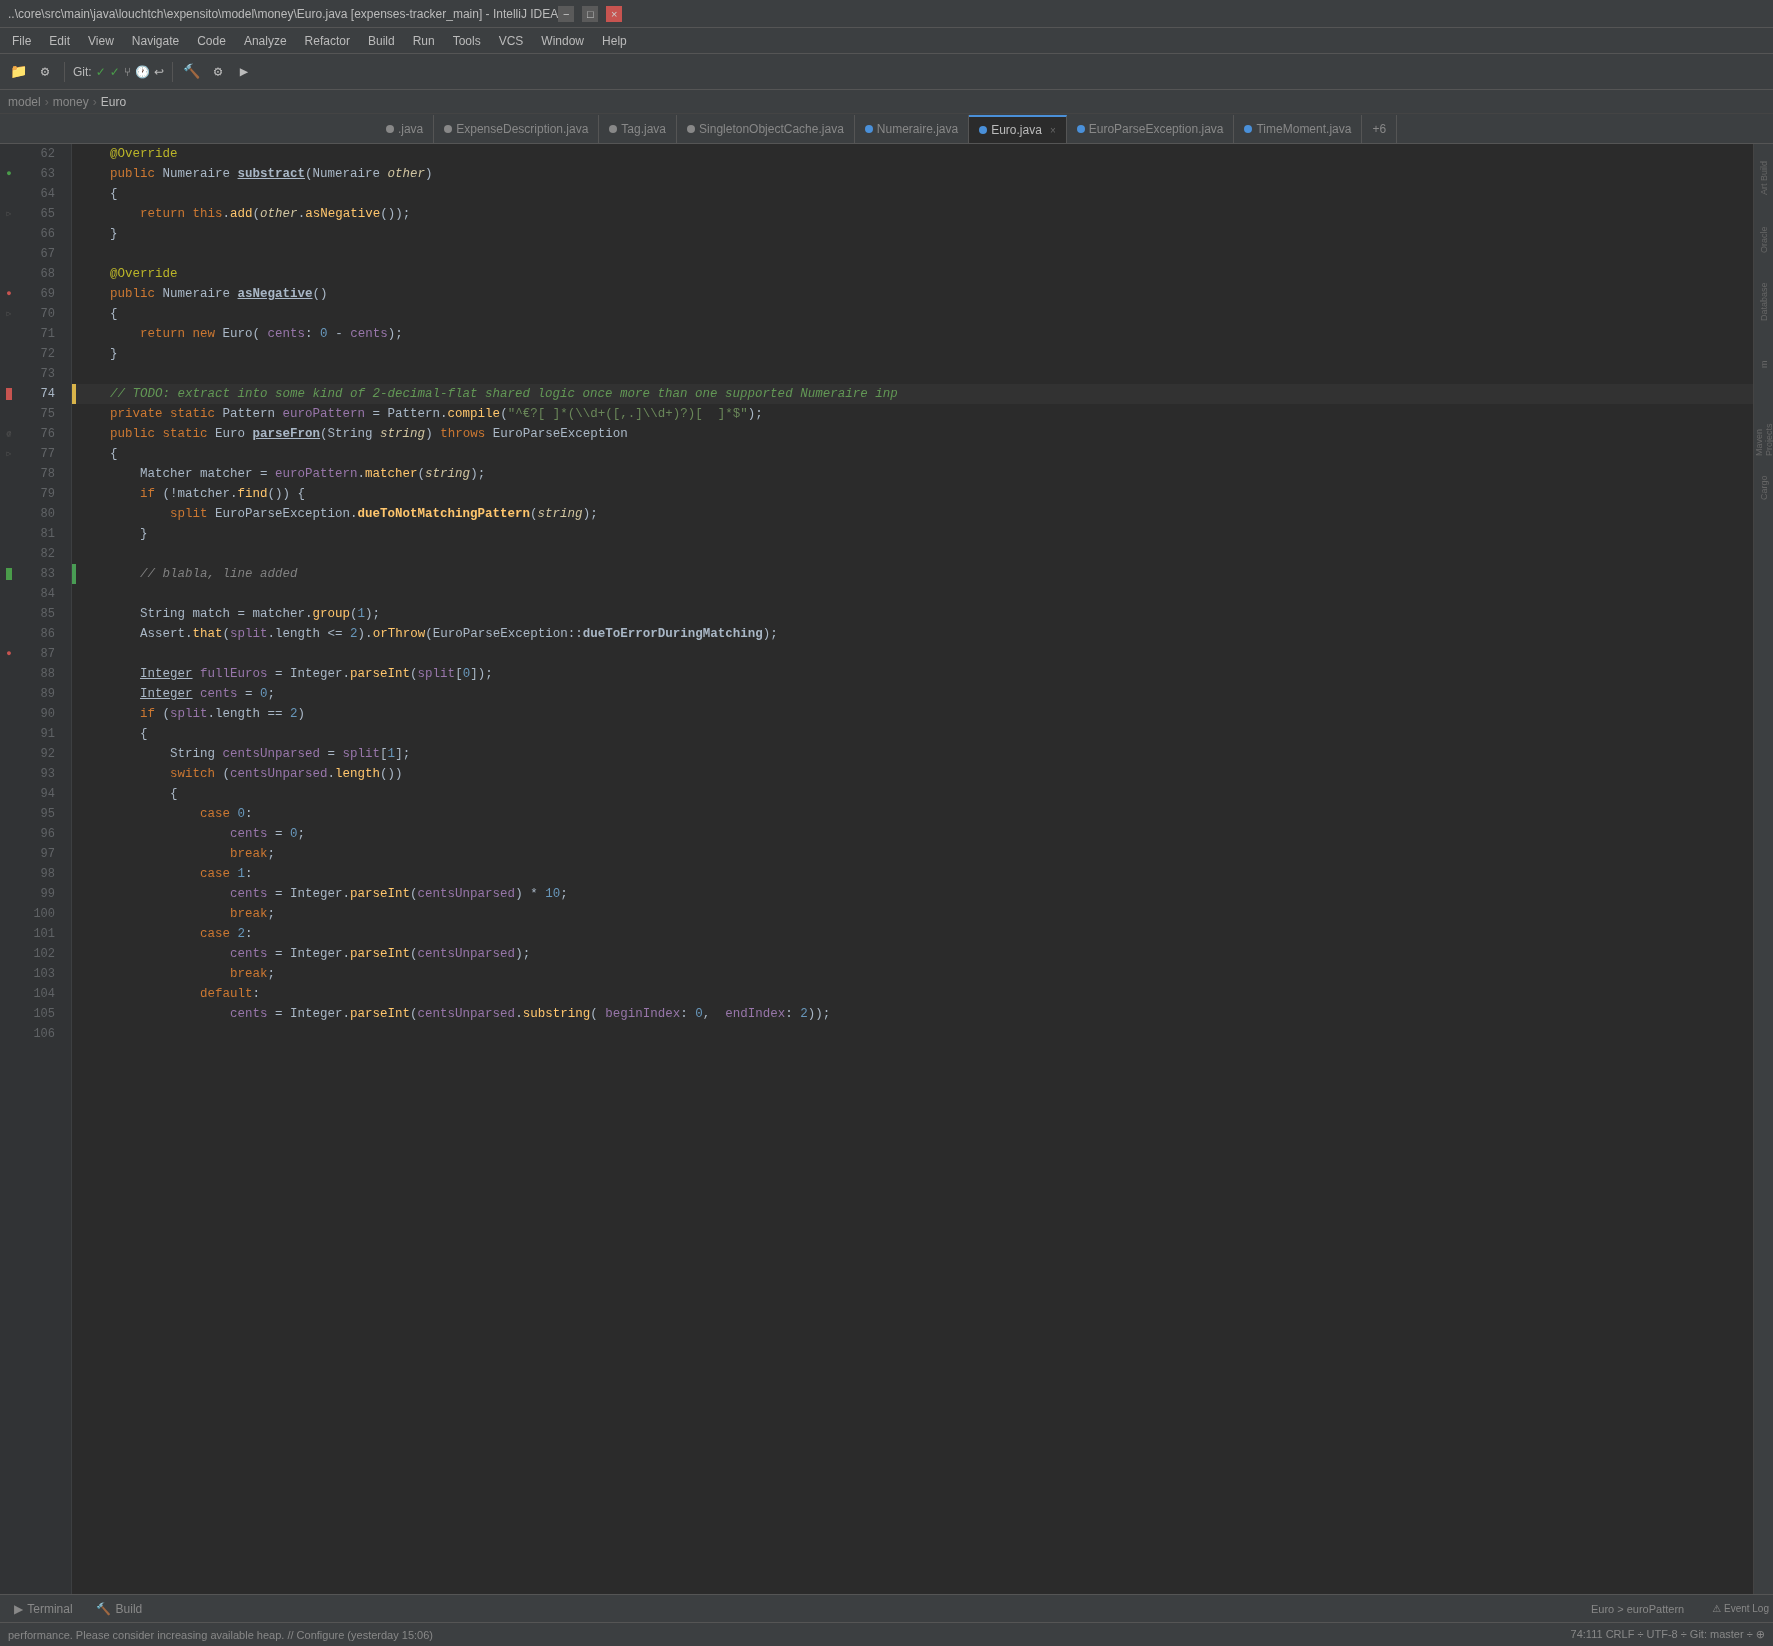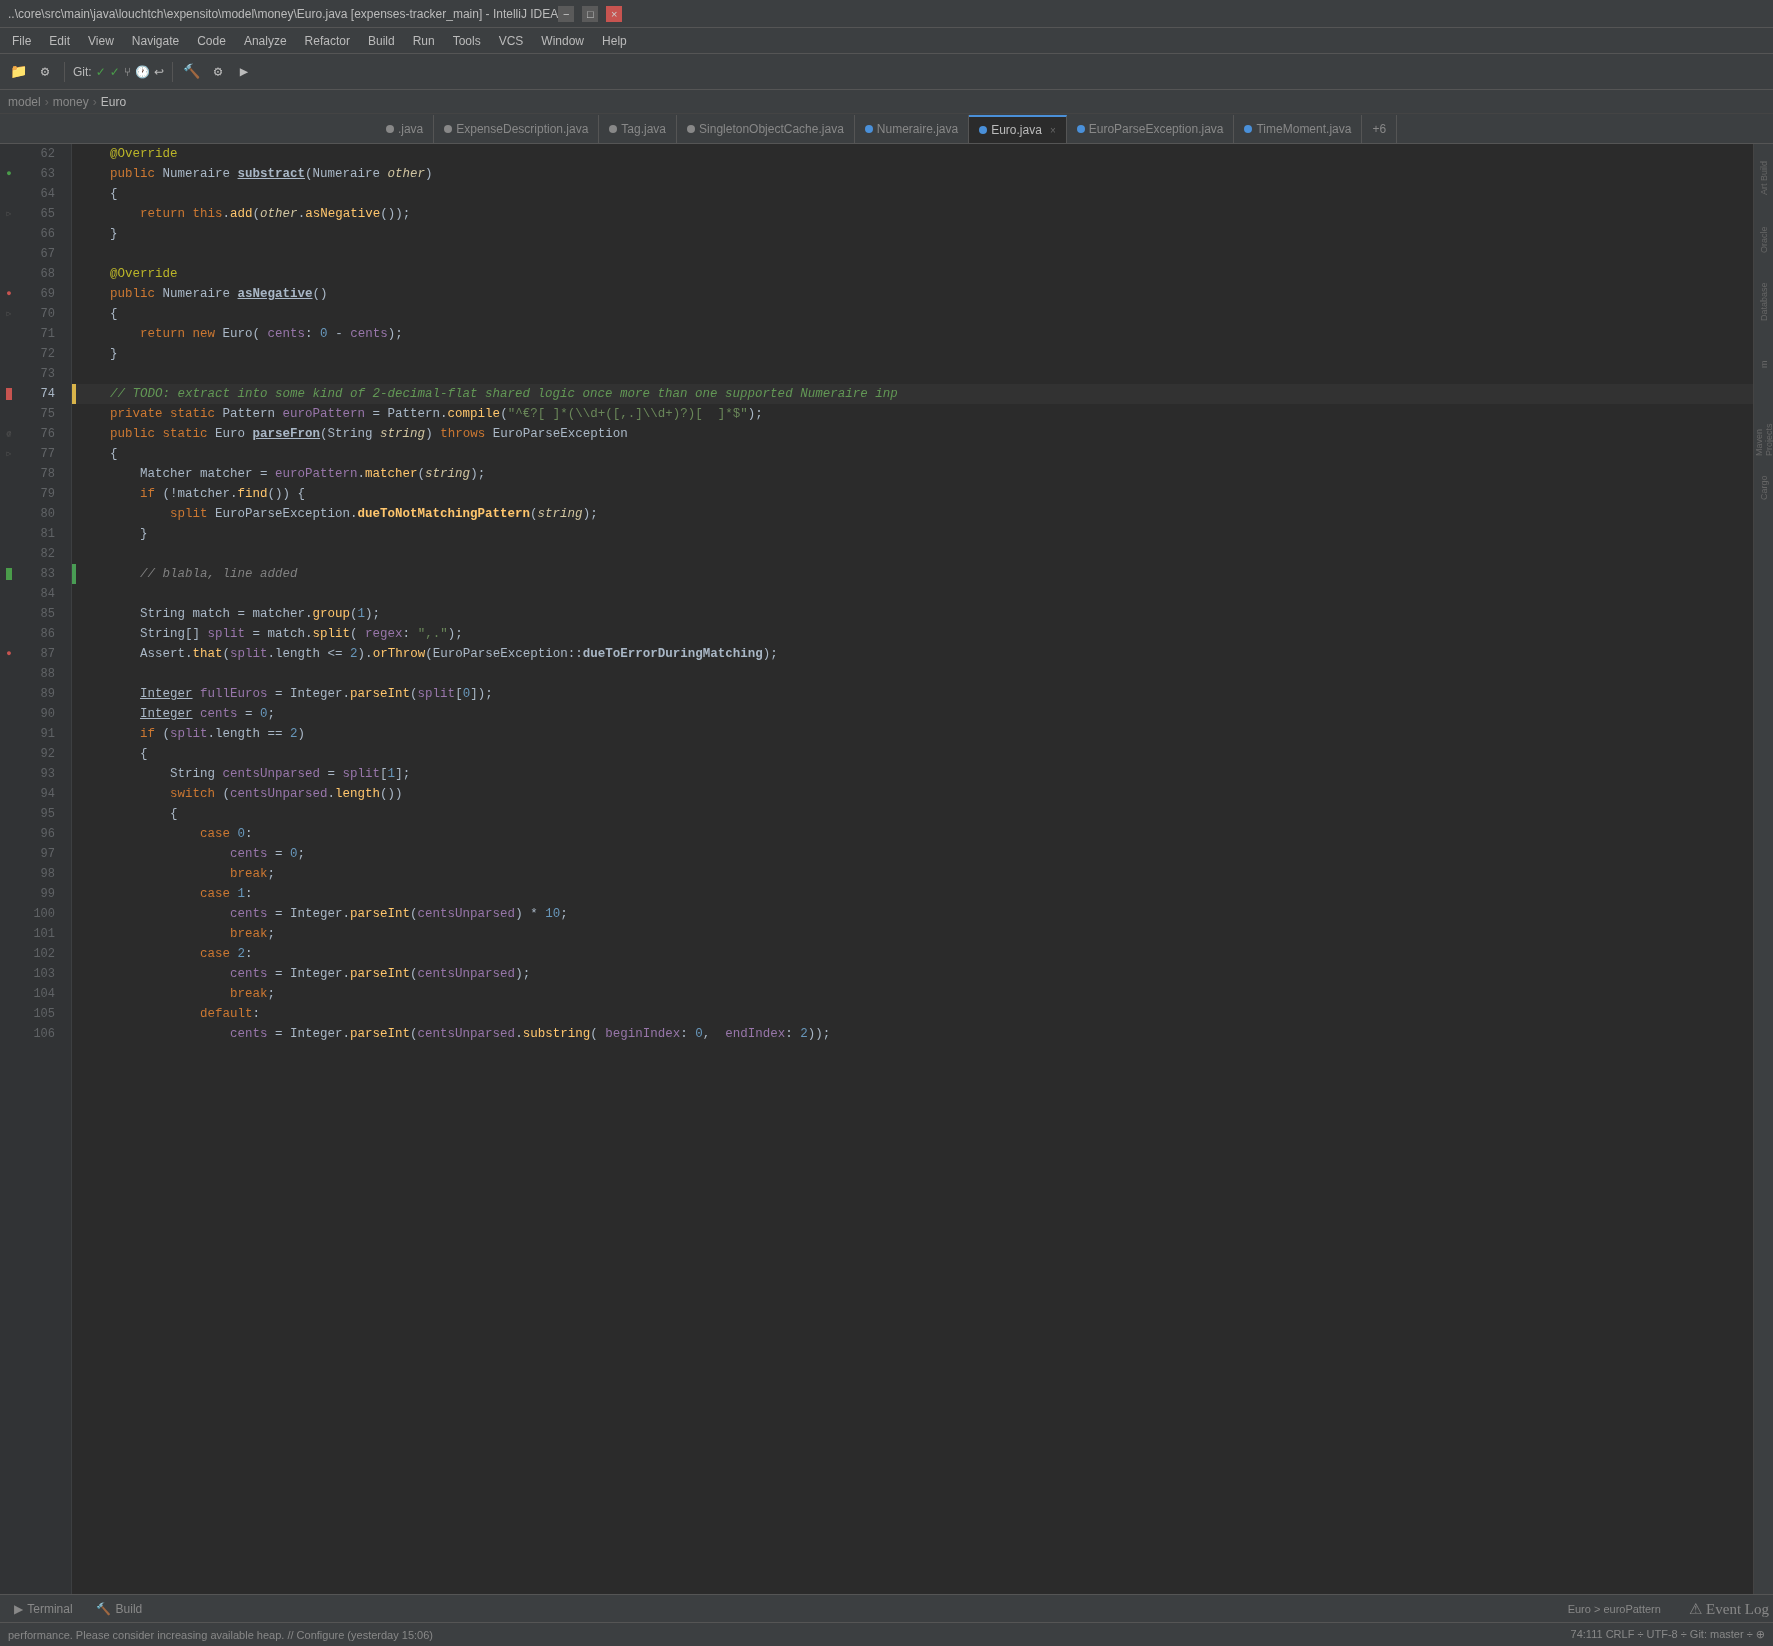--- a/index.html
+++ b/index.html
@@ -580,21 +580,20 @@
       <div class="code-line"><span>    <span class="kw">public</span> <span class="kw">static</span> Euro <span class="bold"><span class="underline">parseFron</span></span>(String <span class="param">string</span>) <span class="kw">throws</span> EuroParseException</span></div>
       <div class="code-line"><span>    {</span></div>
       <div class="code-line"><span>        Matcher matcher = <span class="field">euroPattern</span>.<span class="fn">matcher</span>(<span class="param">string</span>);</span></div>
       <div class="code-line"><span>        <span class="kw">if</span> (!matcher.<span class="fn">find</span>()) {</span></div>
       <div class="code-line"><span>            <span class="kw">split</span> EuroParseException.<span class="bold"><span class="fn">dueToNotMatchingPattern</span></span>(<span class="param">string</span>);</span></div>
       <div class="code-line"><span>        }</span></div>
       <div class="code-line"><span></span></div>
       <div class="code-line"><div class="line-mark green-line"></div><span>        <span class="comment">// blabla, line added</span></span></div>
       <div class="code-line"><span></span></div>
       <div class="code-line"><span>        String match = matcher.<span class="fn">group</span>(<span class="num-lit">1</span>);</span></div>
-      <div class="code-line"><span>        String[] <span class="field">split</span> = match.<span class="fn">split</span>( <span class="field">regex</span>: <span class="str">",."</span>);</span></div>
       <div class="code-line"><span>        Assert.<span class="fn">that</span>(<span class="field">split</span>.length &lt;= <span class="num-lit">2</span>).<span class="fn">orThrow</span>(EuroParseException::<span class="bold">dueToErrorDuringMatching</span>);</span></div>
       <div class="code-line"><span></span></div>
       <div class="code-line"><span>        <span class="underline">Integer</span> <span class="field">fullEuros</span> = Integer.<span class="fn">parseInt</span>(<span class="field">split</span>[<span class="num-lit">0</span>]);</span></div>
       <div class="code-line"><span>        <span class="underline">Integer</span> <span class="field">cents</span> = <span class="num-lit">0</span>;</span></div>
       <div class="code-line"><span>        <span class="kw">if</span> (<span class="field">split</span>.length == <span class="num-lit">2</span>)</span></div>
       <div class="code-line"><span>        {</span></div>
       <div class="code-line"><span>            String <span class="field">centsUnparsed</span> = <span class="field">split</span>[<span class="num-lit">1</span>];</span></div>
       <div class="code-line"><span>            <span class="kw">switch</span> (<span class="field">centsUnparsed</span>.<span class="fn">length</span>())</span></div>
       <div class="code-line"><span>            {</span></div>
       <div class="code-line"><span>                <span class="kw">case</span> <span class="num-lit">0</span>:</span></div>
@@ -625,19 +624,19 @@
     <span>▶</span>
     <span>Terminal</span>
   </div>
   <div class="bottom-tab">
     <span>🔨</span>
     <span>Build</span>
   </div>
   <div style="flex:1;"></div>
   <div style="font-size:11px;color:#888;font-family:Arial,sans-serif;">Euro &gt; euroPattern</div>
   <div style="width:20px;"></div>
-  <div style="font-size:15px;color:#888;font-family:Liberation Serif, serif;">⚠ Event Log</div>
+  <div style="font-size:10px;color:#888;font-family:Liberation Sans, sans-serif;">⚠ Event Log</div>
 </div>
 
 <div class="bottom-status">
   <span>performance. Please consider increasing available heap. // Configure (yesterday 15:06)</span>
   <span>74:111  CRLF ÷  UTF-8 ÷  Git: master ÷  ⊕</span>
 </div>
 
 </body></html>

